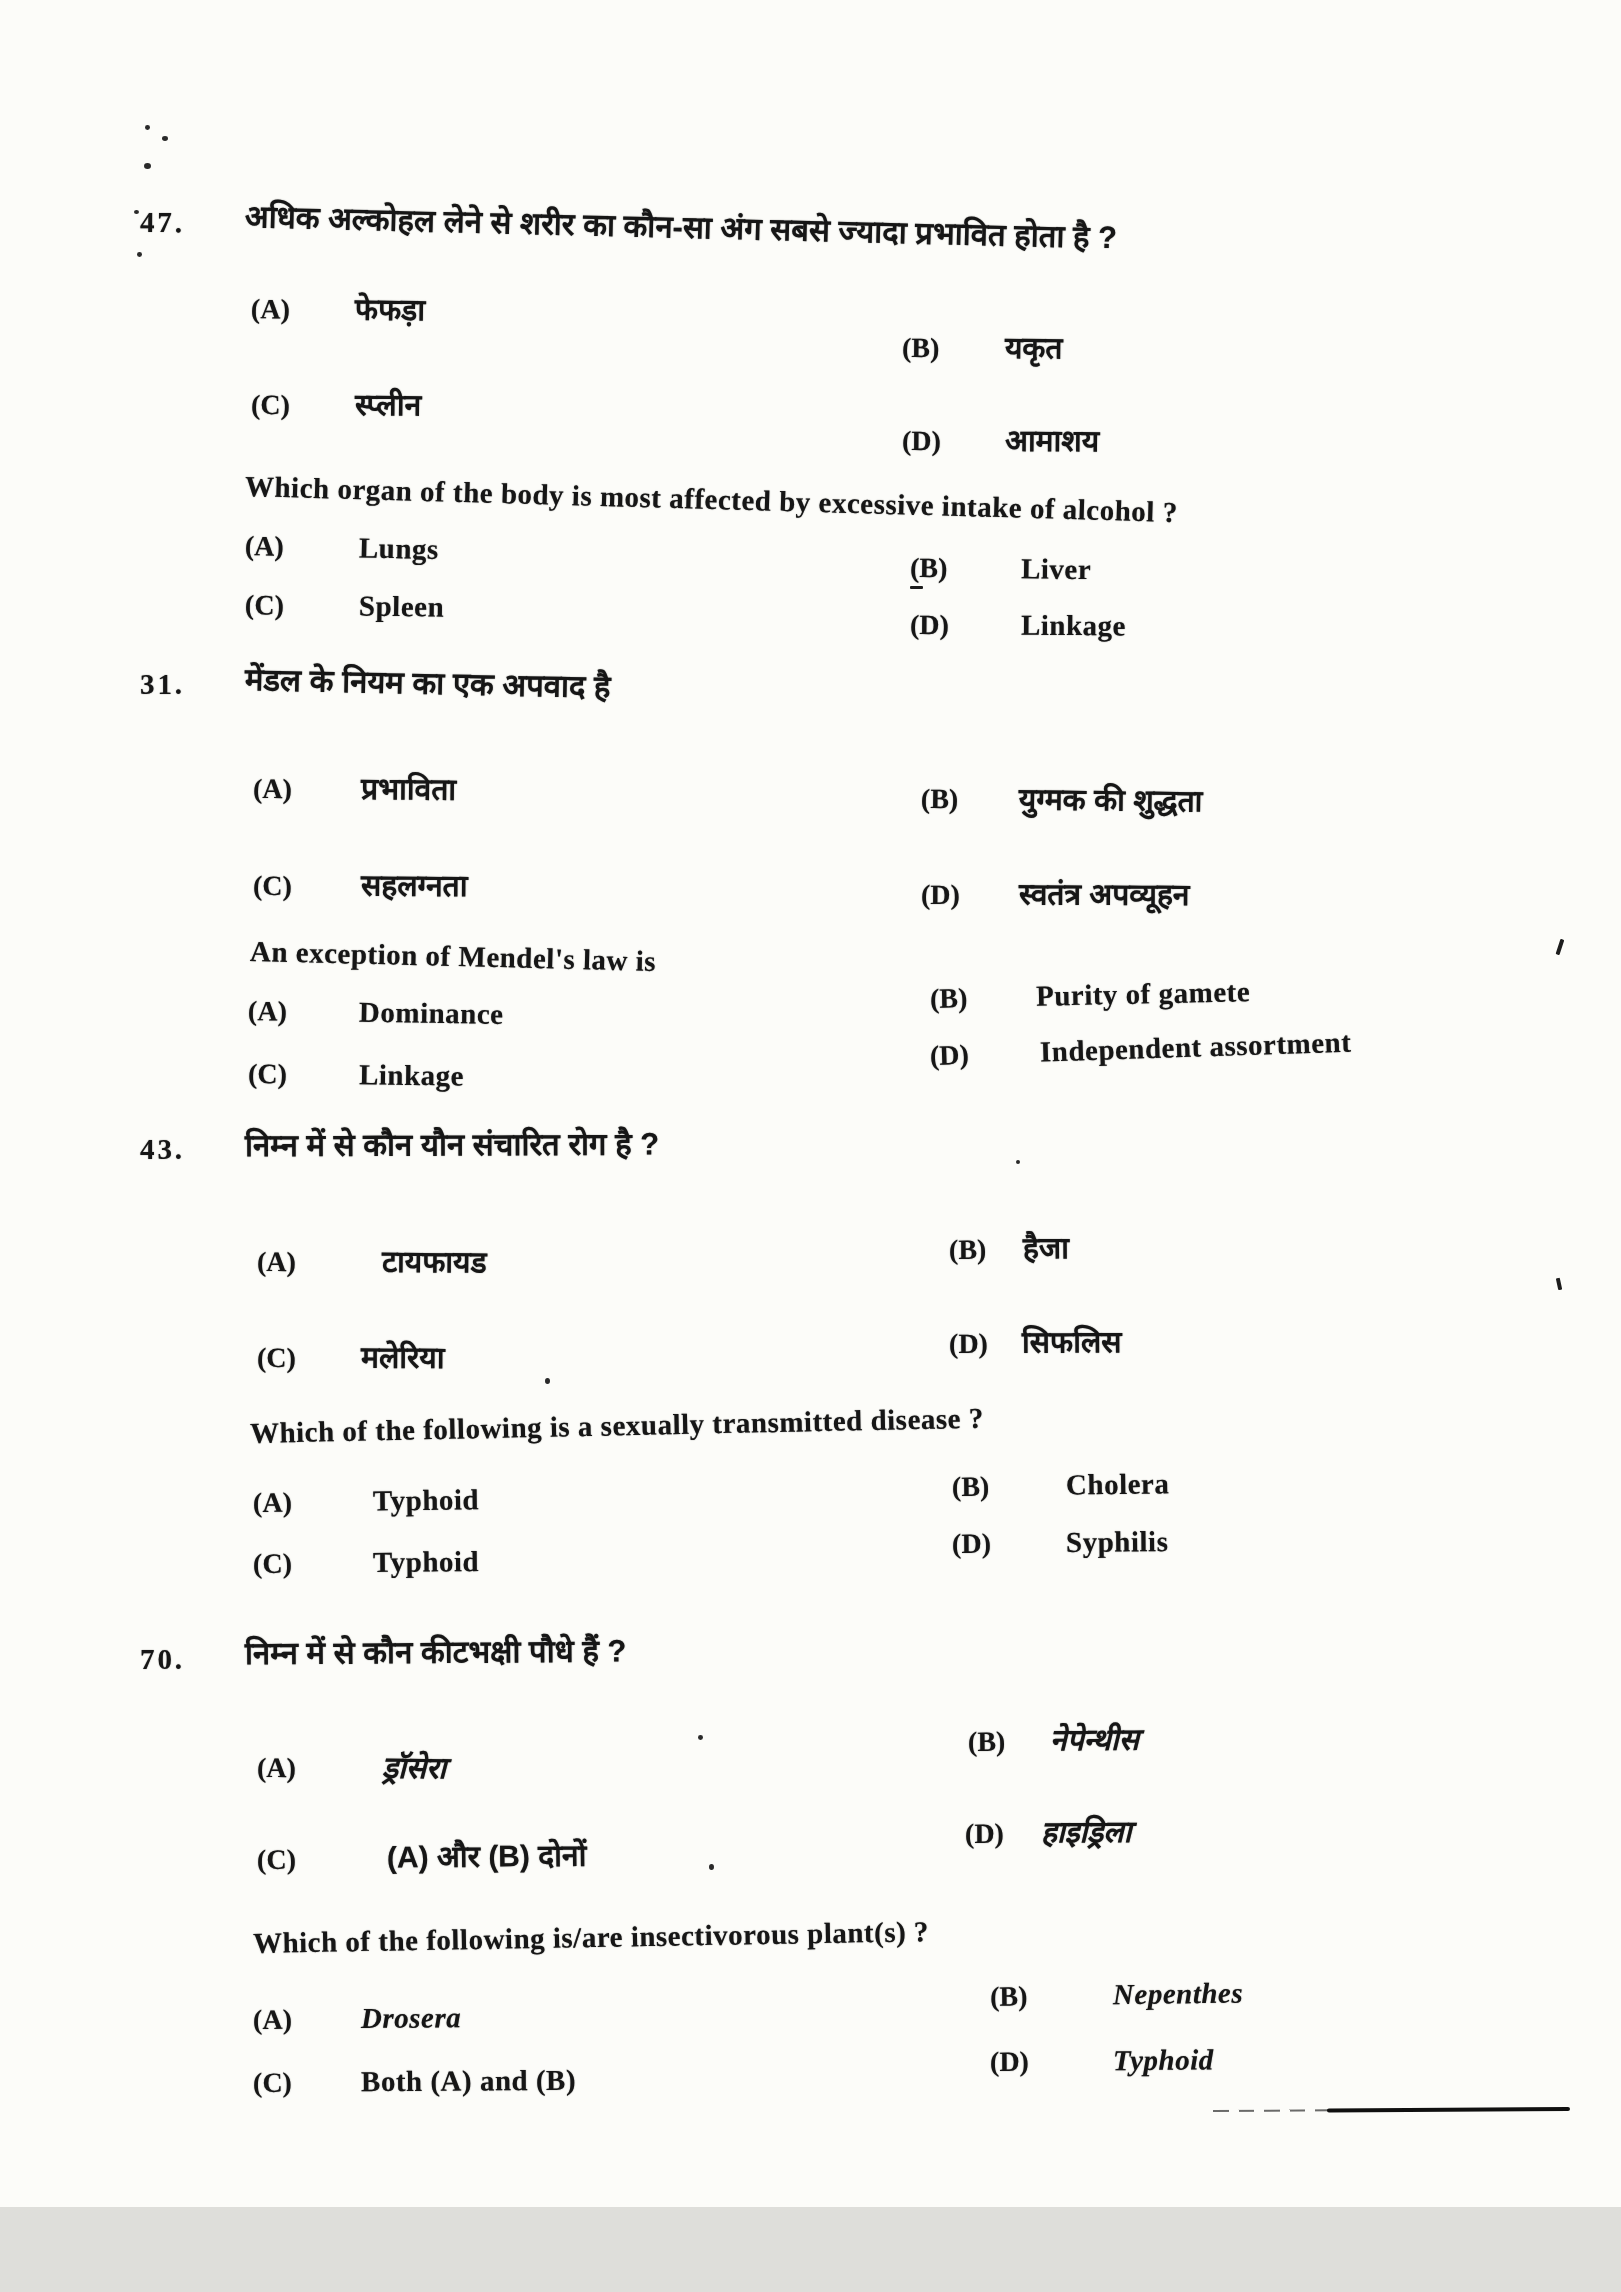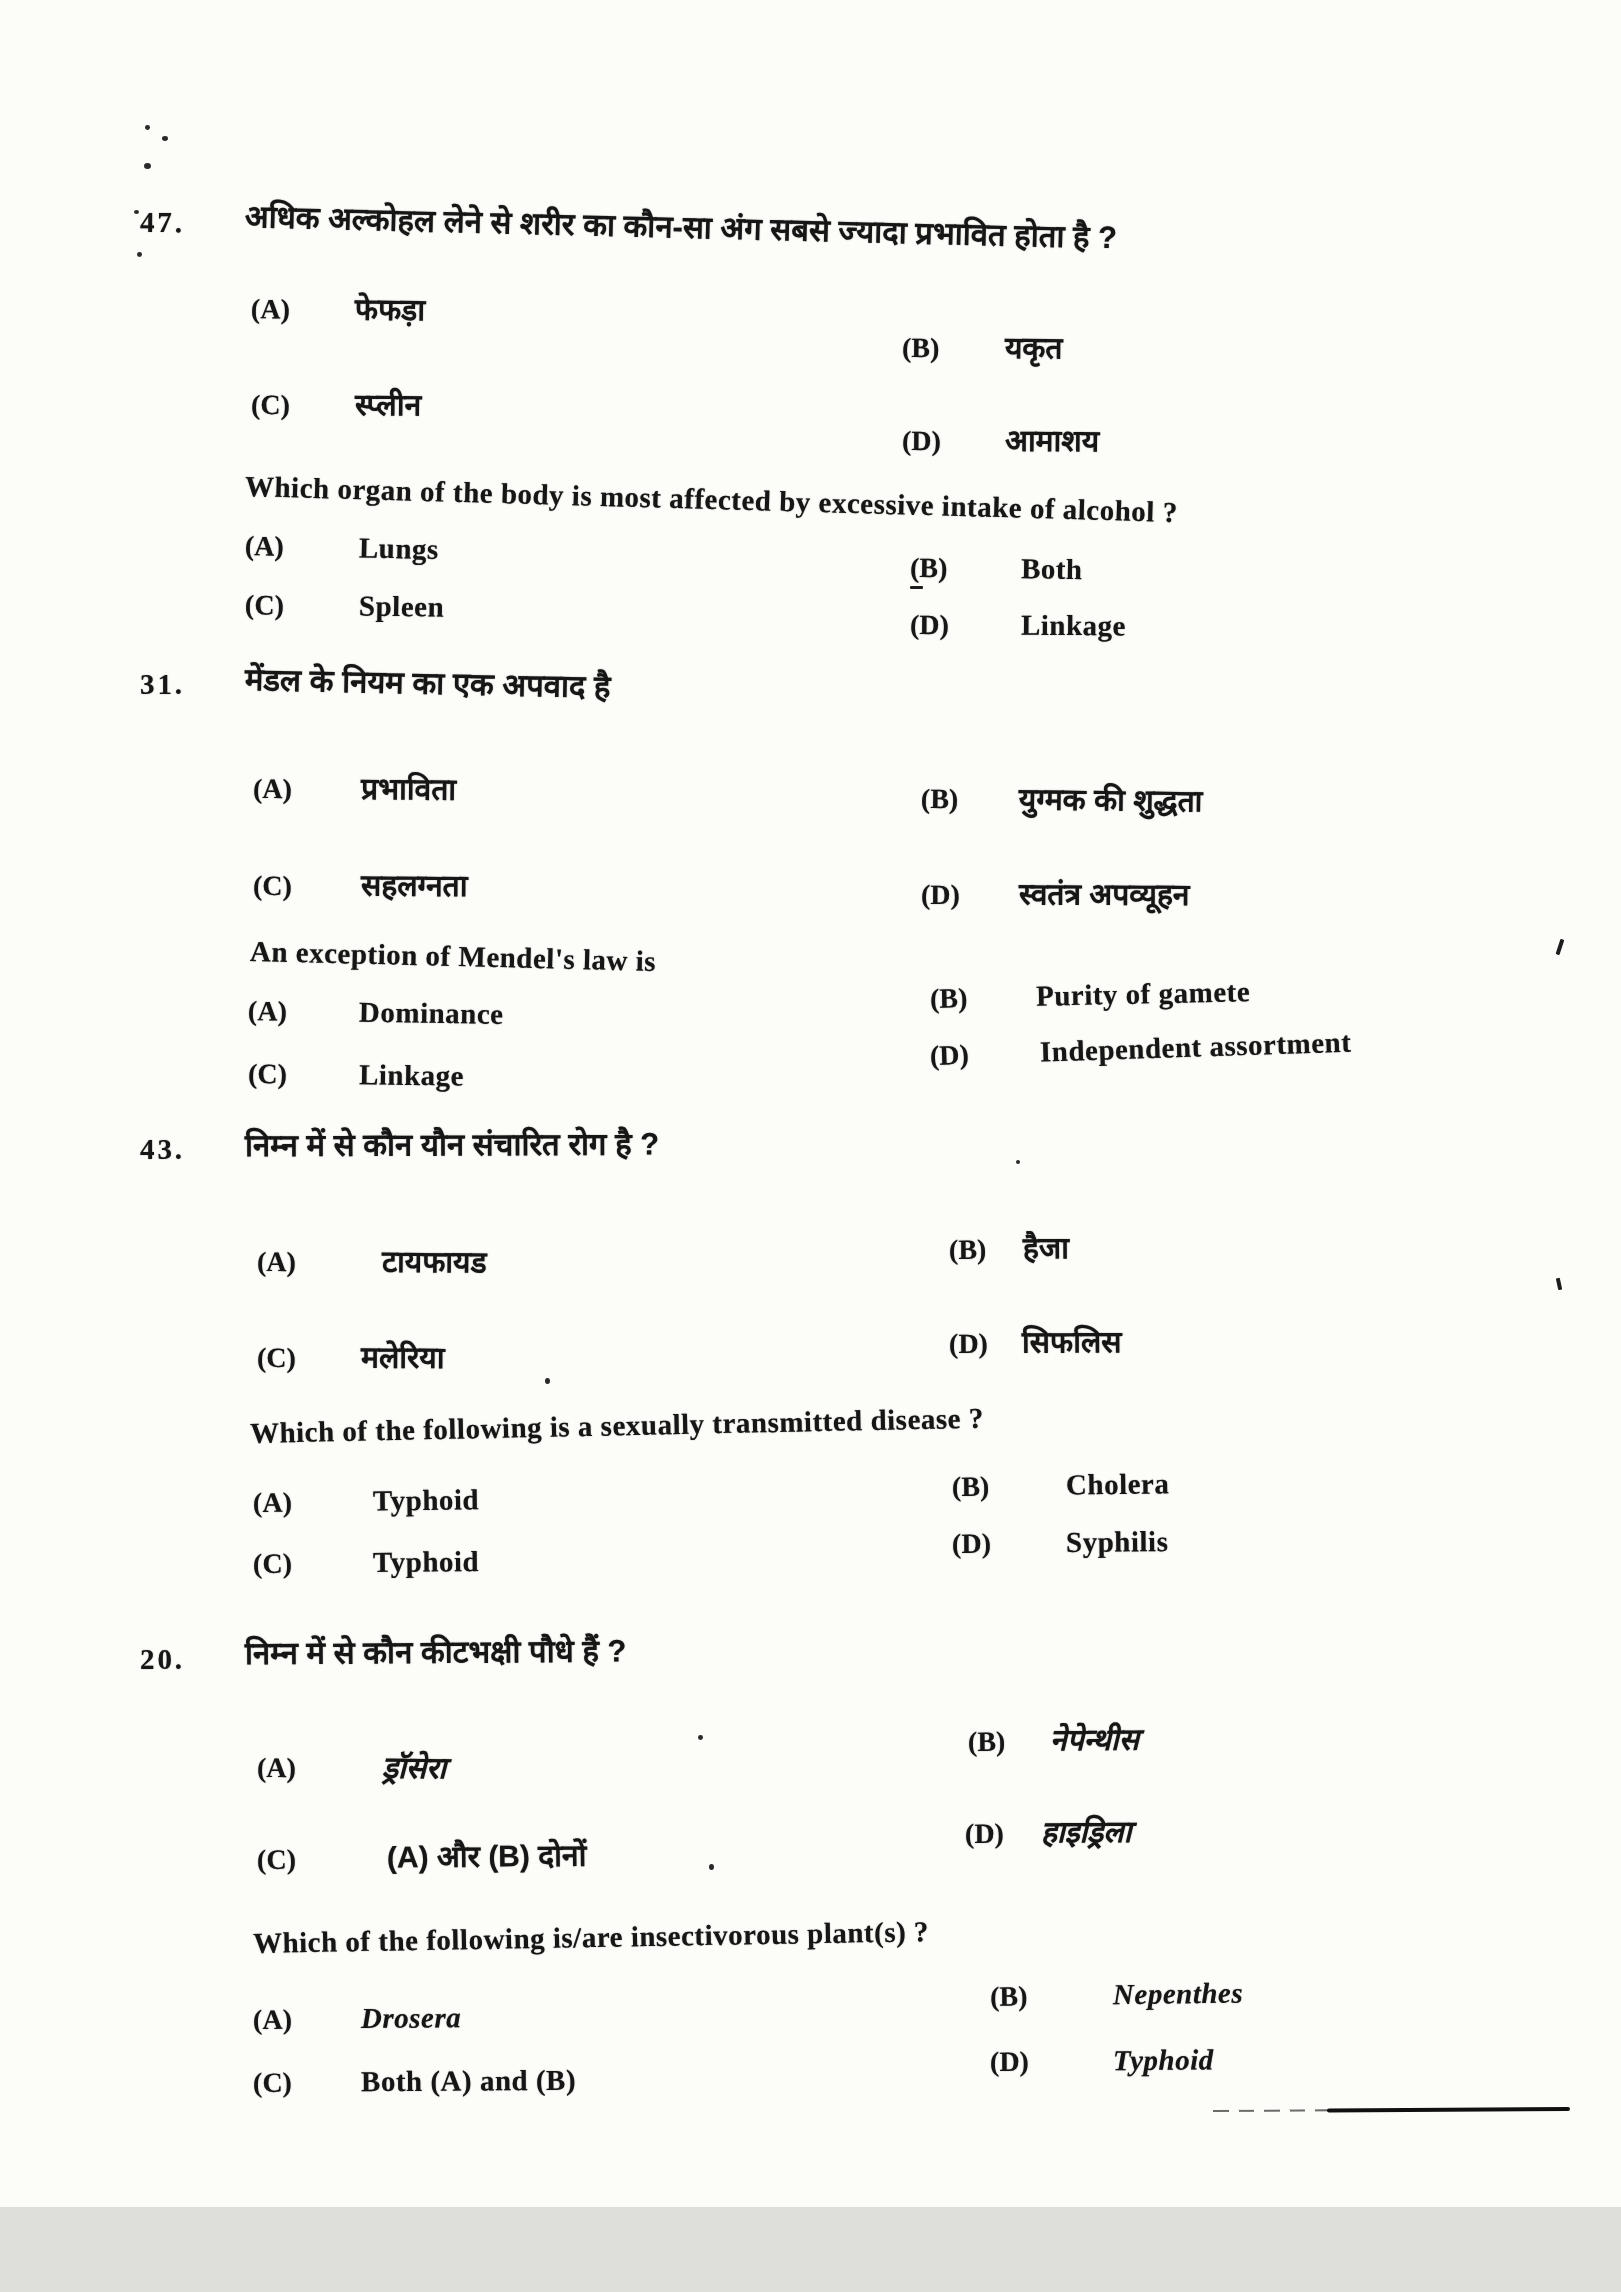--- a/index.html
+++ b/index.html
@@ -58,21 +58,21 @@
     </div>
 
     <div class="abs en en-q ink" style="left:245px;top:470px;--r:1.6deg">Which organ of the body is most affected by excessive intake of alcohol ?</div>
 
     <div class="abs opt" style="left:245px;top:529px;--r:1.2deg">
       <span class="olabel ink" style="width:114px">(A)</span>
       <span class="en en-o ink">Lungs</span>
     </div>
     <div class="abs opt" style="left:910px;top:551px;--r:0.7deg">
       <span class="olabel ink" style="width:111px">(B)</span>
-      <span class="en en-o ink">Both</span>
+      <span class="en en-o ink">Liver</span>
     </div>
     <div class="abs opt" style="left:245px;top:588px;--r:0.8deg">
       <span class="olabel ink" style="width:114px">(C)</span>
       <span class="en en-o ink">Spleen</span>
     </div>
     <div class="abs opt" style="left:910px;top:608px;--r:0.4deg">
       <span class="olabel ink" style="width:111px">(D)</span>
       <span class="en en-o ink">Linkage</span>
     </div>
   </section>
@@ -153,21 +153,21 @@
       <span class="olabel ink" style="width:120px">(C)</span>
       <span class="en en-o ink">Typhoid</span>
     </div>
     <div class="abs opt" style="left:952px;top:1527px;--r:-0.5deg">
       <span class="olabel ink" style="width:114px">(D)</span>
       <span class="en en-o ink">Syphilis</span>
     </div>
   </section>
 
   <section>
-    <div class="abs qnum ink" style="left:140px;top:1643px">20.</div>
+    <div class="abs qnum ink" style="left:140px;top:1643px">70.</div>
     <div class="abs hi hi-q ink" style="left:245px;top:1631px;--r:-0.4deg">निम्न में से कौन कीटभक्षी पौधे हैं ?</div>
 
     <div class="abs opt" style="left:257px;top:1745px;--r:0.4deg">
       <span class="olabel ink" style="width:125px">(A)</span>
       <span class="hi hi-o it ink">ड्रॉसेरा</span>
     </div>
     <div class="abs opt" style="left:968px;top:1719px;--r:-0.5deg">
       <span class="olabel ink" style="width:82px">(B)</span>
       <span class="hi hi-o it ink">नेपेन्थीस</span>
     </div>

